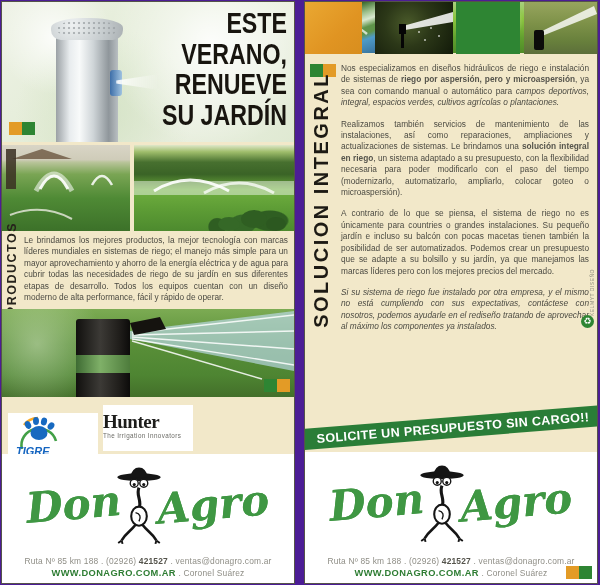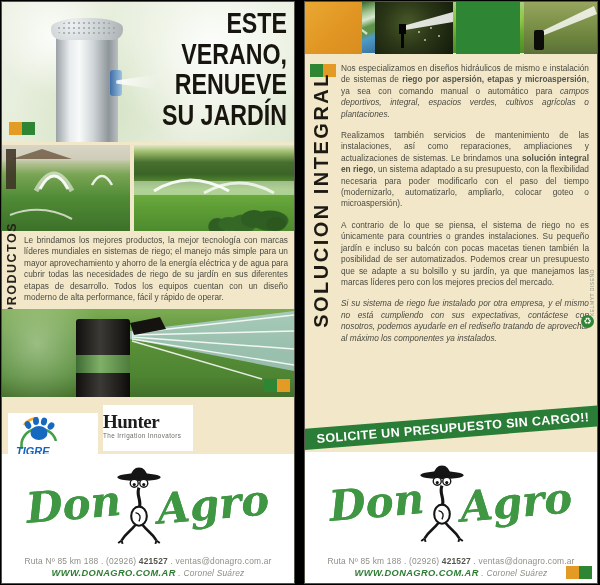--- a/index.html
+++ b/index.html
@@ -1,16 +1,16 @@
 <!DOCTYPE html>
 <html><head>
 <meta charset="utf-8">
 <style>
   html,body{margin:0;padding:0;background:#ffffff;}
-  .page{position:relative;width:600px;height:585px;background:#000000;font-family:"Liberation Sans",sans-serif;overflow:hidden;}
+  .page{position:relative;width:600px;height:585px;background:#4c1d95;font-family:"Liberation Sans",sans-serif;overflow:hidden;}
   .panel{position:absolute;top:1px;width:292px;height:581px;border:1px solid #55534a;background:#f2e8c9;}
   .panel.left{left:1px;}
   .panel.right{left:304px;}
   .abs{position:absolute;}
 
   
   .sq{display:inline-block;width:13px;height:13px;}
   .sq.orange{background:#e39b26;}
   .sq.green{background:#2e8533;}
   .sq-pair{position:absolute;font-size:0;line-height:0;}
@@ -76,21 +76,21 @@
   .hunter-tag{font-size:6.3px;color:#6b6b66;letter-spacing:.4px;margin-top:1px;}
 
   .lp-bottom{left:0;top:452px;width:292px;height:129px;background:#ffffff;}
   .brand{position:absolute;left:0;right:0;top:4px;height:92px;display:flex;align-items:center;justify-content:center;}
   .brand-word{font-family:"DejaVu Serif",serif;font-style:italic;font-weight:bold;font-size:42px;color:#3f9743;
     transform:rotate(-5deg);text-shadow:0 0 .4px #3f9743;}
   .brand-word.don{margin-right:-8px;}
   .brand-word.agro{margin-left:-8px;}
   .contact{position:absolute;left:0;right:0;text-align:center;font-size:8.4px;color:#8f8e86;letter-spacing:.2px;}
   .contact.l1{bottom:17px;}
-  .contact.l2{bottom:5px;font-style:italic;}
+  .contact.l2{bottom:5px;}
   .seg-bold{font-weight:bold;color:#55544c;}
   .seg-boldgreen{font-weight:bold;color:#2e7d33;font-size:9.3px;letter-spacing:.4px;}
   .seg-italic{font-style:italic;}
 
   
   .block{position:absolute;top:0;height:51px;}
   .rp-strip1 .b1{left:0;width:70px;background:
       linear-gradient(160deg,#7fa96b 0%,#3a6b2d 28%,#9cc08b 42%,#d9e8cf 52%,#5f944a 62%,#5f944a 70%,#4e9bc8 78%,#39739c 100%);}
   .rp-strip1 .b2{left:73px;width:71px;background:#2e8533;}
   .rp-strip1 .b3{left:147px;width:80px;background:
@@ -255,21 +255,21 @@
       <div class="block b3"></div>
       <div class="block b4"></div>
     </div>
 
     <div class="abs rp-text">
       <div class="sq-pair"><span class="sq green"></span><span class="sq orange"></span></div>
       <div class="v-label">
           <span>SOLUCION INTEGRAL</span>
         </div>
       <div class="rp-paras">
-        <p><span class="seg-normal">Nos especializamos en diseños hidráulicos de mismo e instalación de sistemas de </span><span class="seg-bold">riego por aspersión, etapas y microaspersión</span><span class="seg-normal">, ya sea con comando manual o automático para </span><span class="seg-italic">campos deportivos, integral, espacios verdes, cultivos agrícolas o plantaciones.</span></p>
+        <p><span class="seg-normal">Nos especializamos en diseños hidráulicos de riego e instalación de sistemas de </span><span class="seg-bold">riego por aspersión, pero y microaspersión</span><span class="seg-normal">, ya sea con comando manual o automático para </span><span class="seg-italic">campos deportivos, integral, espacios verdes, cultivos agrícolas o plantaciones.</span></p>
         <p><span class="seg-normal">Realizamos también servicios de mantenimiento de las instalaciones, así como reparaciones, ampliaciones y actualizaciones de sistemas. Le brindamos una </span><span class="seg-bold">solución integral en riego</span><span class="seg-normal">, un sistema adaptado a su presupuesto, con la flexibilidad necesaria para poder modificarlo con el paso del tiempo (modernizarlo, automatizarlo, ampliarlo, colocar goteo o microaspersión).</span></p>
         <p><span class="seg-normal">A contrario de lo que se piensa, el sistema de riego no es únicamente para countries o grandes instalaciones. Su pequeño jardín e incluso su balcón con pocas macetas tienen también la posibilidad de ser automatizados. Podemos crear un presupuesto que se adapte a su bolsillo y su jardín, ya que manejamos las marcas líderes pero con los mejores precios del mercado.</span></p>
         <p class="italic"><span class="seg-italic">Si su sistema de riego fue instalado por otra empresa, y el mismo no está cumpliendo con sus expectativas, contáctese con nosotros, podemos ayudarle en el rediseño tratando de aprovechar al máximo los componentes ya instalados.</span></p>
       </div>
       <div class="credit">
           <span>KELMYT DISEÑO</span>
         </div>
       <div class="recycle">♻</div>
     </div>
 

